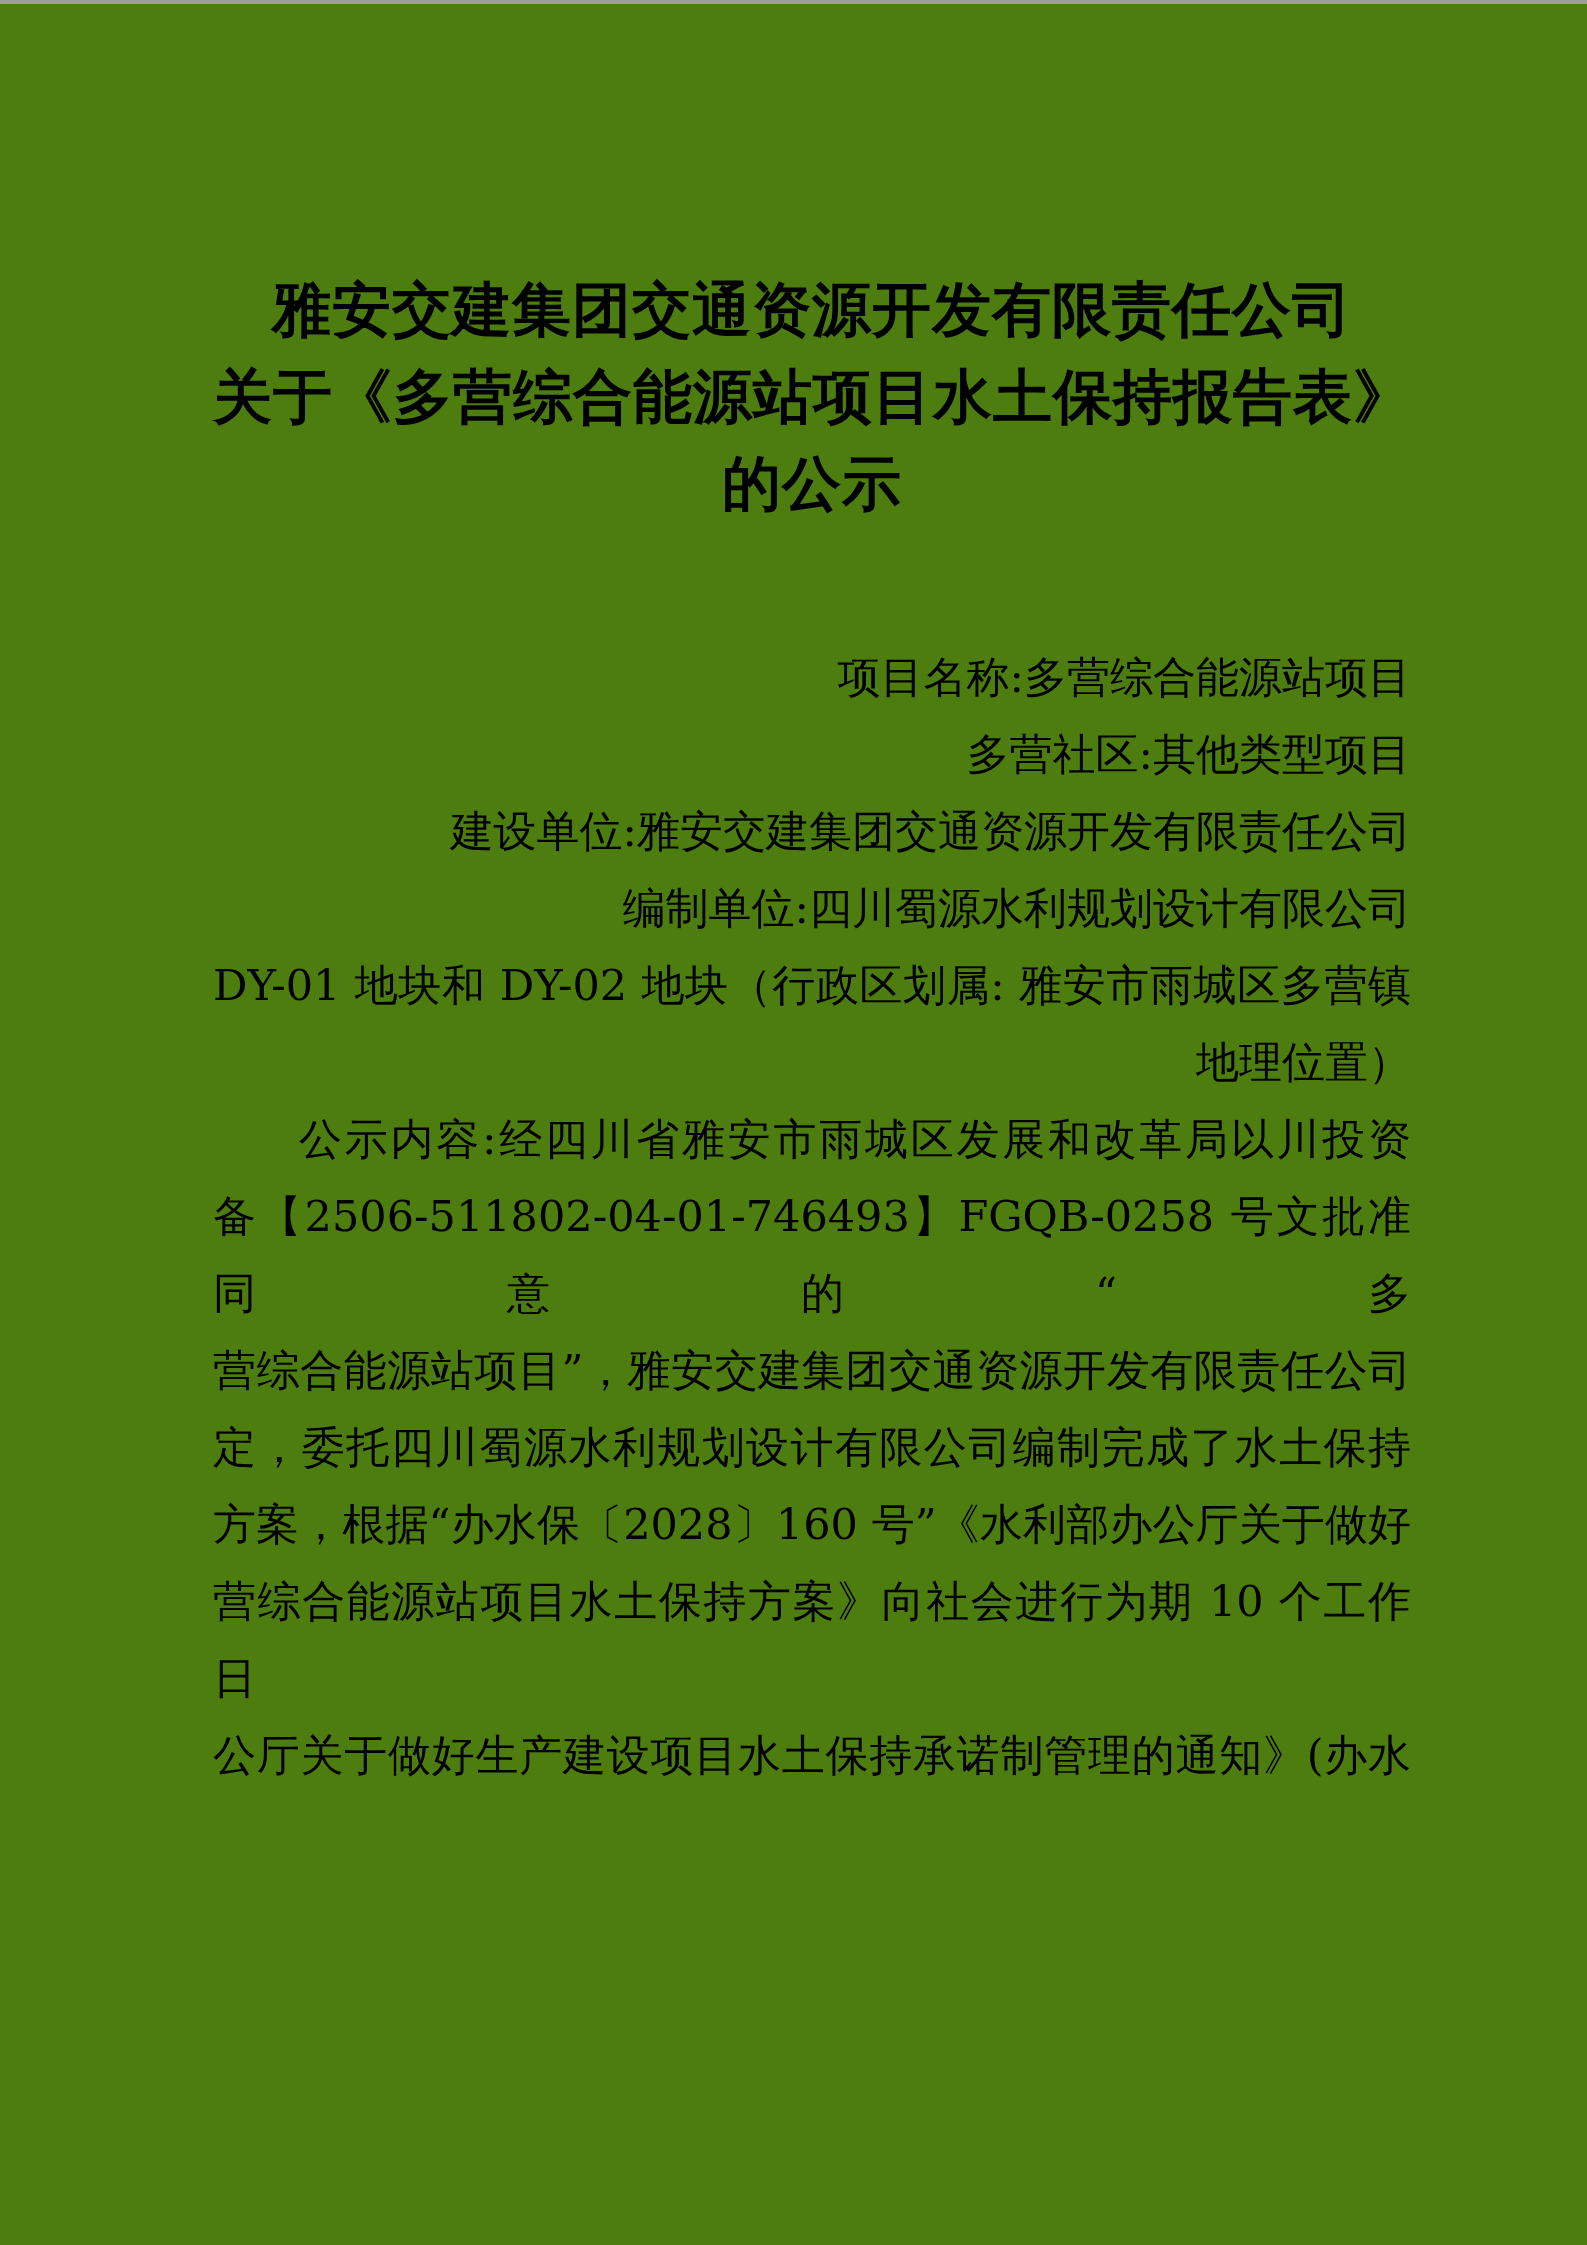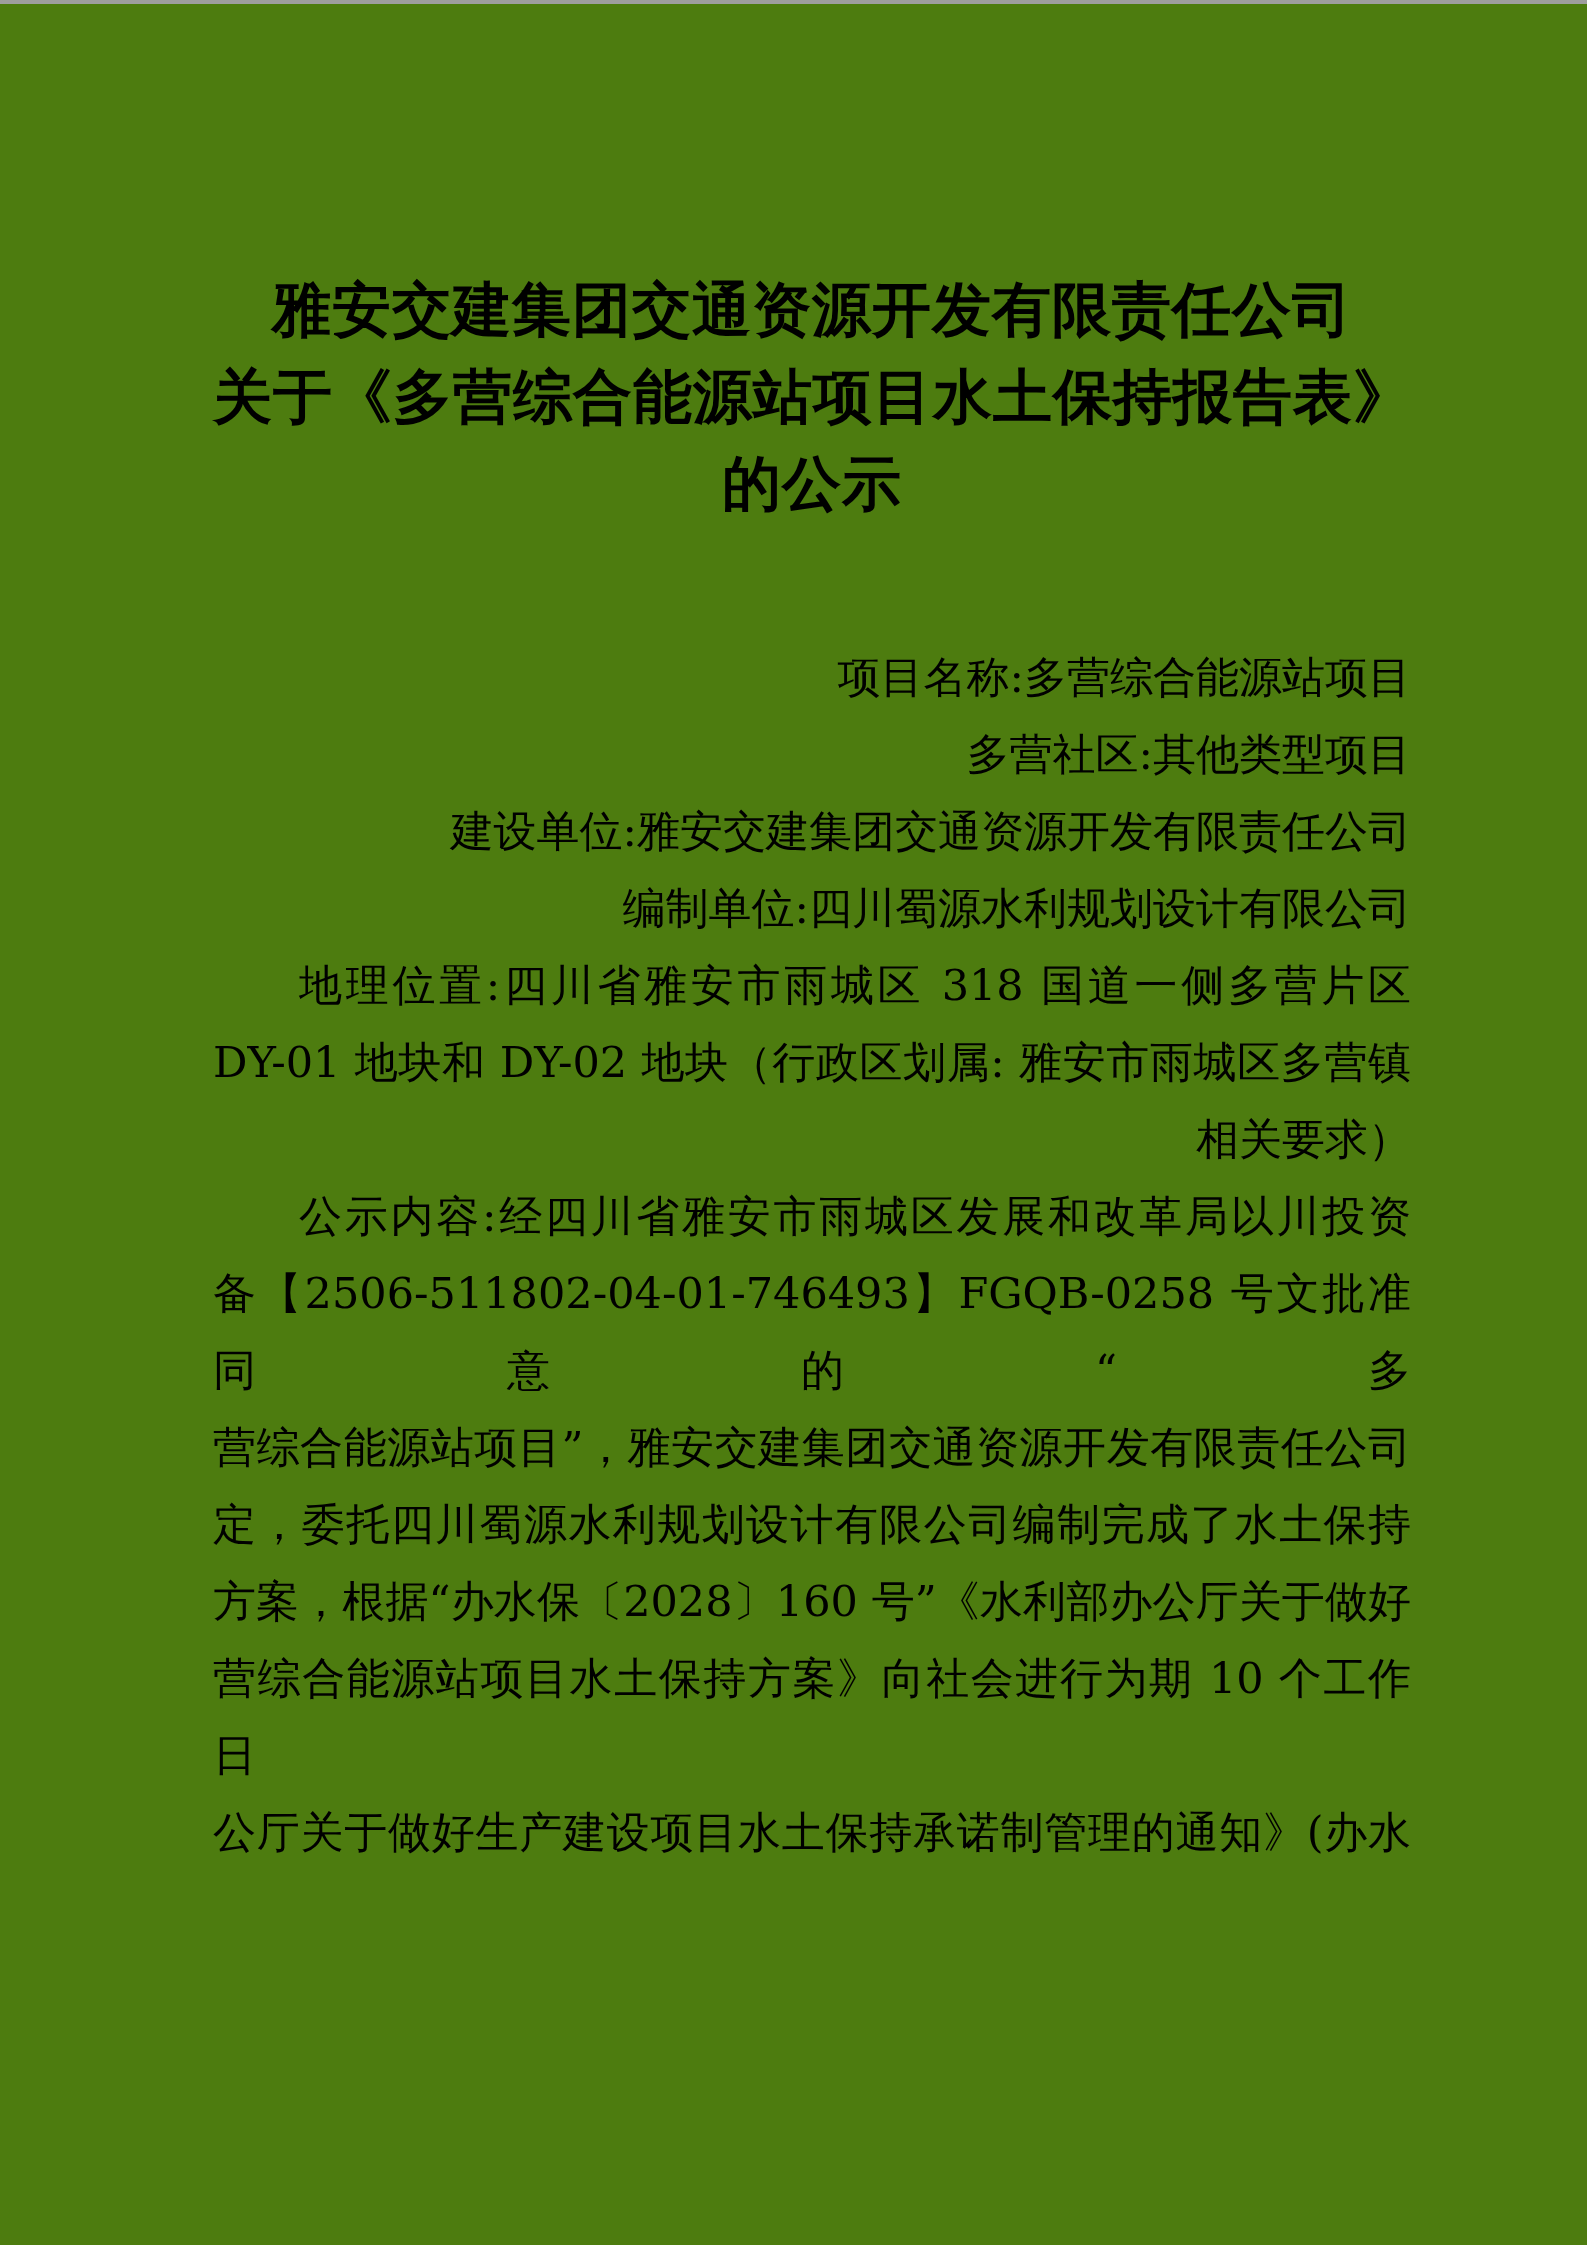--- a/index.html
+++ b/index.html
@@ -61,23 +61,22 @@
     <span class="title-line">雅安交建集团交通资源开发有限责任公司</span>
     <span class="title-line">关于《多营综合能源站项目水土保持报告表》</span>
     <span class="title-line">的公示</span>
   </h1>
 
   <div class="doc-body">
     <p class="line indent">项目名称:多营综合能源站项目</p>
     <p class="line indent">多营社区:其他类型项目</p>
     <p class="line indent">建设单位:雅安交建集团交通资源开发有限责任公司</p>
     <p class="line indent">编制单位:四川蜀源水利规划设计有限公司</p>
-    <p class="line indent just">地理位置:四川省雅安市雨城区 318 国道一侧多营片区</p>
     <p class="line just">DY-01 地块和 DY-02 地块（行政区划属: 雅安市雨城区多营镇</p>
-    <p class="line">相关要求）</p>
+    <p class="line">地理位置）</p>
     <p class="line indent just">公示内容:经四川省雅安市雨城区发展和改革局以川投资</p>
     <p class="line just">备【2506-511802-04-01-746493】FGQB-0258 号文批准同意的“多</p>
     <p class="line just">营综合能源站项目”，雅安交建集团交通资源开发有限责任公司</p>
     <p class="line just">定，委托四川蜀源水利规划设计有限公司编制完成了水土保持</p>
     <p class="line just">方案，根据“办水保〔2028〕160 号”《水利部办公厅关于做好</p>
     <p class="line just">营综合能源站项目水土保持方案》向社会进行为期 10 个工作日</p>
     <p class="line just">公厅关于做好生产建设项目水土保持承诺制管理的通知》(办水</p>
   </div>
 
 </div>

